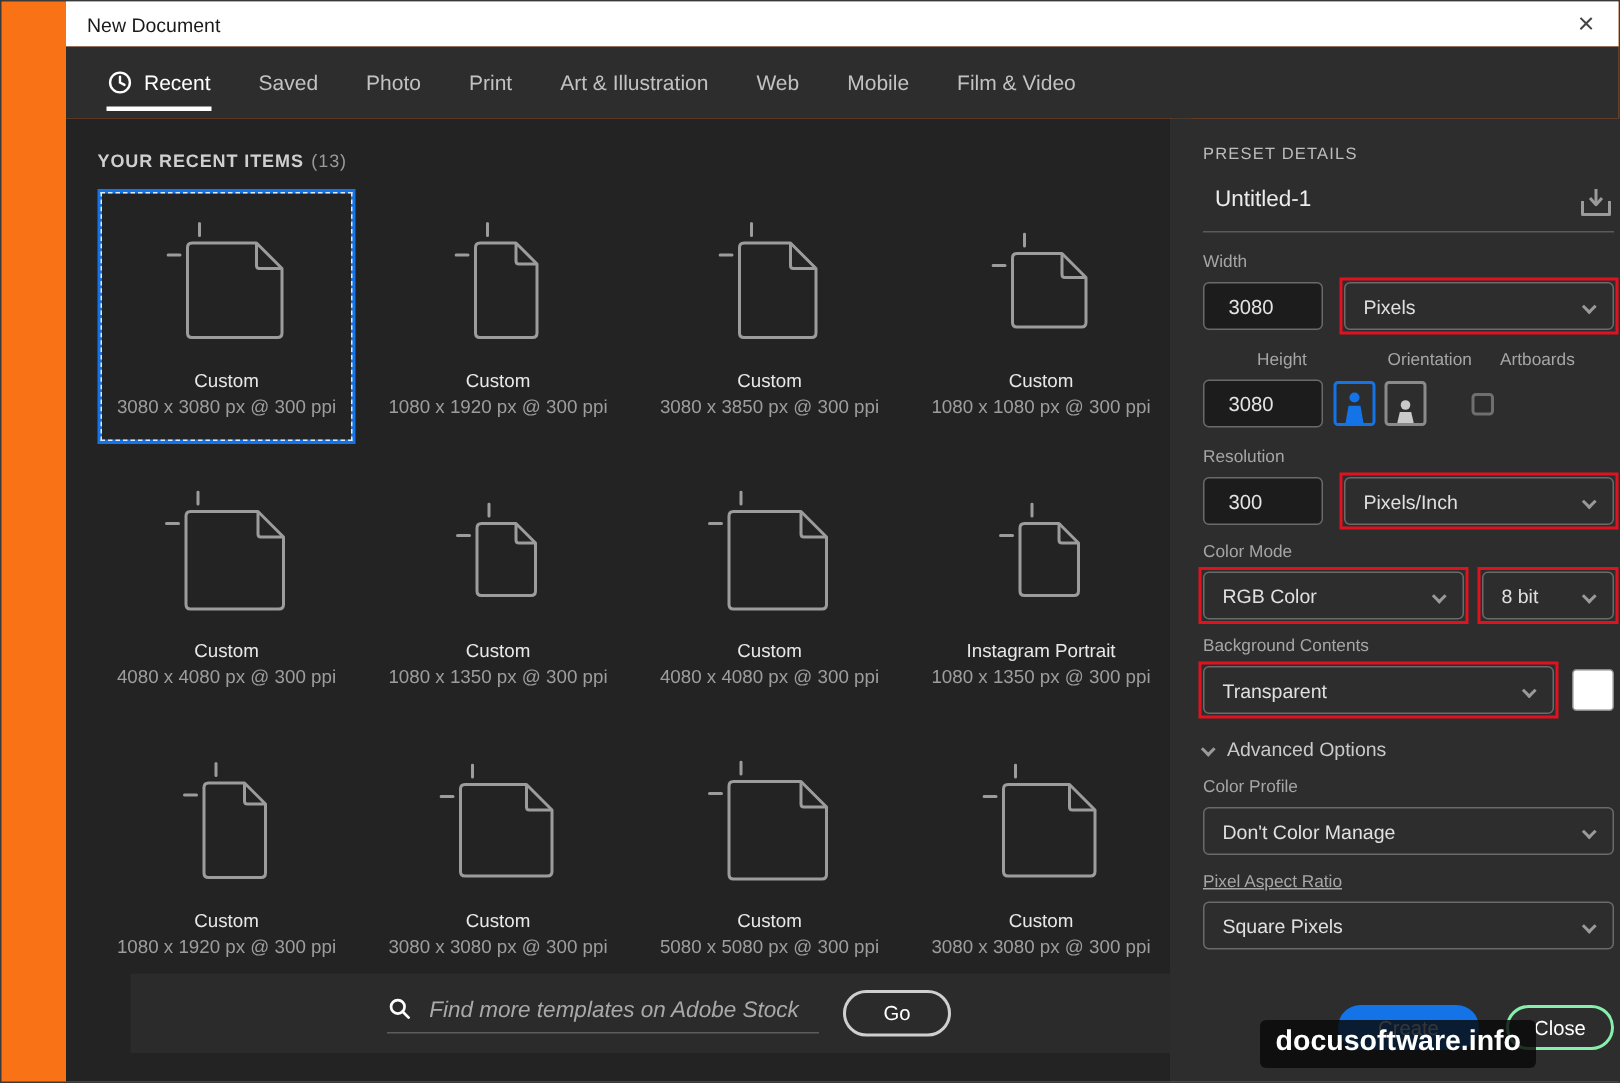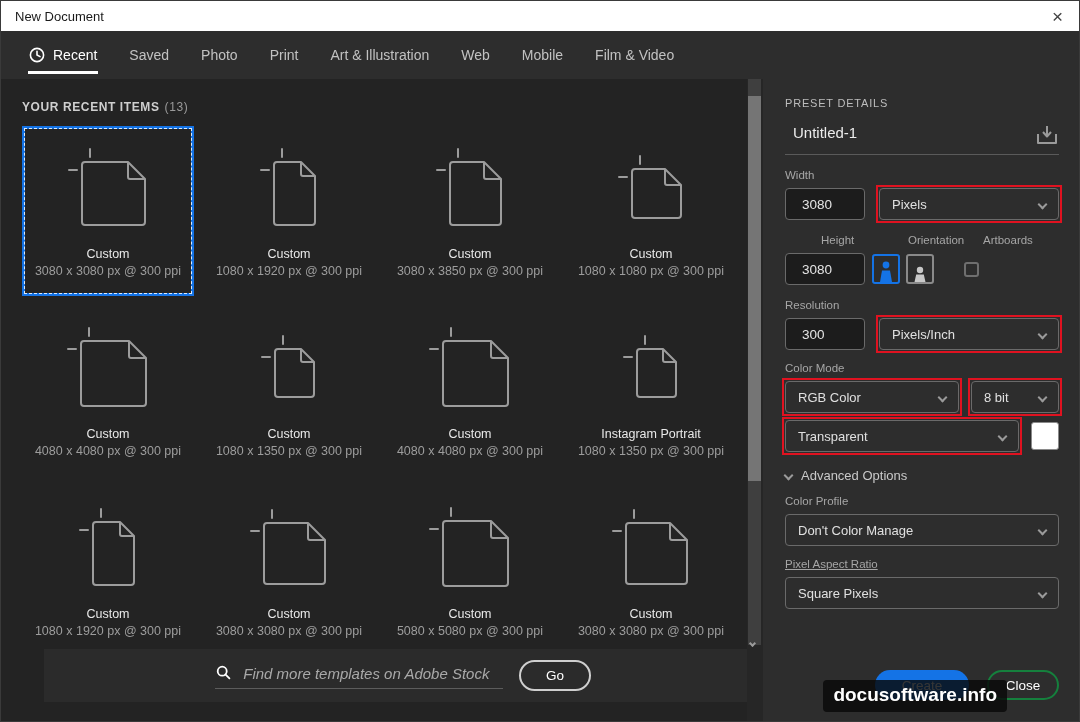--- a/index.html
+++ b/index.html
@@ -1,19 +1,19 @@
 <!DOCTYPE html>
 <html style="--accent: #1473e6; --annot: #e01220;"><head>
 <meta charset="utf-8">
 <style>
   * { margin:0; padding:0; box-sizing:border-box; }
   html,body { width:1080px; height:722px; overflow:hidden;
     font-family:"Liberation Sans", sans-serif; background:#1a1a1a; }
   #dialog { width:1080px; height:722px; display:flex; flex-direction:column;
-    border:1px solid #3a3a3a; background:#0369a1; position:relative; }
+    border:1px solid #3a3a3a; background:#f97316; position:relative;padding-left:43px; }
 
   
   .titlebar { height:30px; background:#ffffff; display:flex; align-items:center;
     justify-content:space-between; padding:0 16px 0 14px; flex:0 0 auto; }
   .titlebar .title { font-size:13px; color:#1a1a1a; }
   .titlebar .close { font-size:19px; color:#444; line-height:1; cursor:pointer; font-weight:400; }
 
   
   .tabbar { height:48px; background:#2d2d2d; display:flex; align-items:stretch;
     padding-left:27px; flex:0 0 auto; gap:30px; }
@@ -103,21 +103,21 @@
   .swatch { width:28px; height:28px; background:#ffffff; border:1px solid #8a8a8a;
     border-radius:3px; margin-left:12px; cursor:pointer; }
 
   .adv-row { display:flex; align-items:center; gap:9px; margin-top:16px; cursor:pointer; }
   .adv-row span.txt { font-size:13px; color:#c9c9c9; }
   .dd-full { width:274px; }
 
   .btn-row { position:absolute; bottom:21px; right:20px; display:flex; gap:18px; }
   .create-btn { width:94px; height:30px; border:none; border-radius:15px;
     background:var(--accent,#1473e6); color:#fff; font-size:13.5px; cursor:pointer; }
-  .close-btn { width:72px; height:30px; border:2px solid #15803d; border-radius:15px;
+  .close-btn { width:72px; height:30px; border:2px solid #86efac; border-radius:15px;
     background:transparent; color:#fff; font-size:13.5px; cursor:pointer; }
   .watermark { position:absolute; bottom:9px; right:72px; background:rgba(8,8,8,0.82);
     border-radius:4px; padding:4px 10px 6px 10px; z-index:5; }
   .watermark span { color:#ffffff; font-size:19px; font-weight:bold; }
 </style>
 </head>
 <body>
 
 <div id="dialog">
 
@@ -388,20 +388,21 @@
         <div class="dropdown cm-dd1 annot">
           <span>RGB Color</span>
           <span class="chev down"></span>
         </div>
         <div class="dropdown cm-dd2 annot">
           <span>8 bit</span>
           <span class="chev down"></span>
         </div>
       </div>
 
+      <div class="flabel" style="margin-top:12px;">Background Contents</div>
       <div class="row">
         <div class="dropdown bg-dd annot">
           <span>Transparent</span>
           <span class="chev down"></span>
         </div>
         <div class="swatch"></div>
       </div>
 
       <div class="adv-row">
         <span class="chev down"></span>

